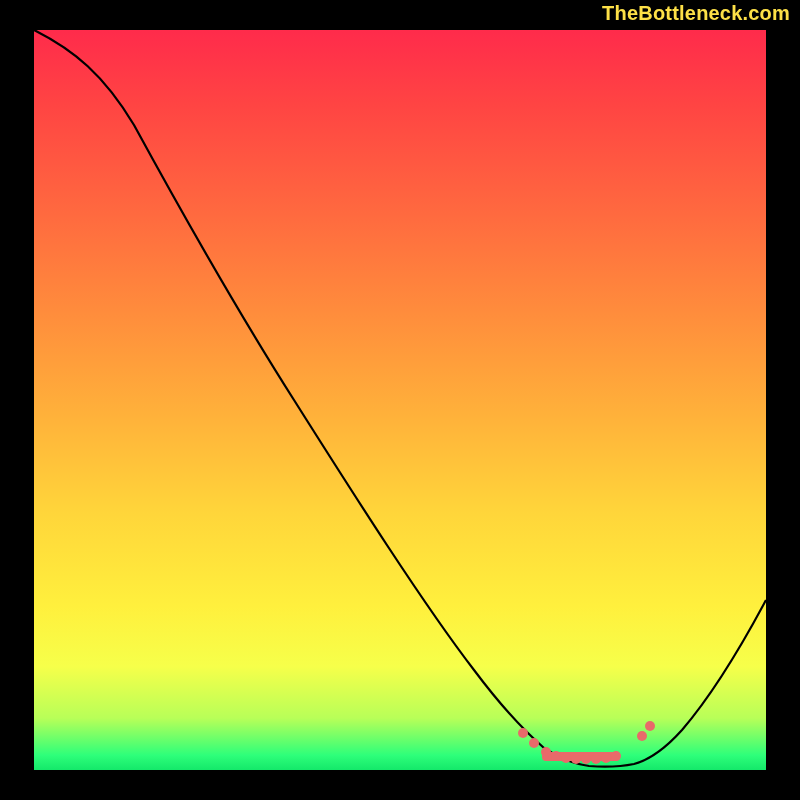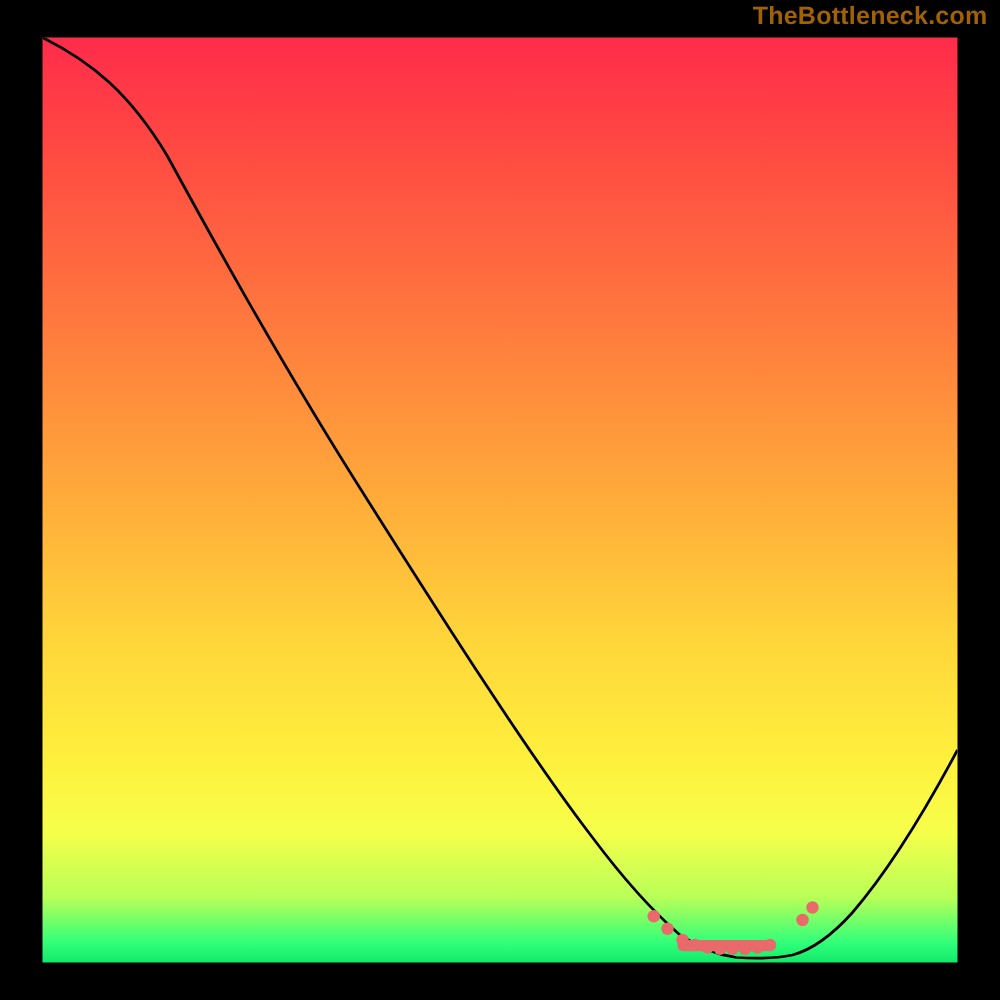--- a/index.html
+++ b/index.html
@@ -14,21 +14,21 @@
   .frame {
     position: relative;
     width: 800px;
     height: 800px;
     background: #000;
   }
   .watermark {
     position: absolute;
     top: 2px;
     right: 10px;
-    color: #a16207;
+    color: #fde047;
     font-size: 20px;
     font-weight: 600;
     letter-spacing: 0.2px;
   }
   .plot {
     position: absolute;
     left: 34px;
     top: 30px;
     width: 732px;
     height: 740px;

